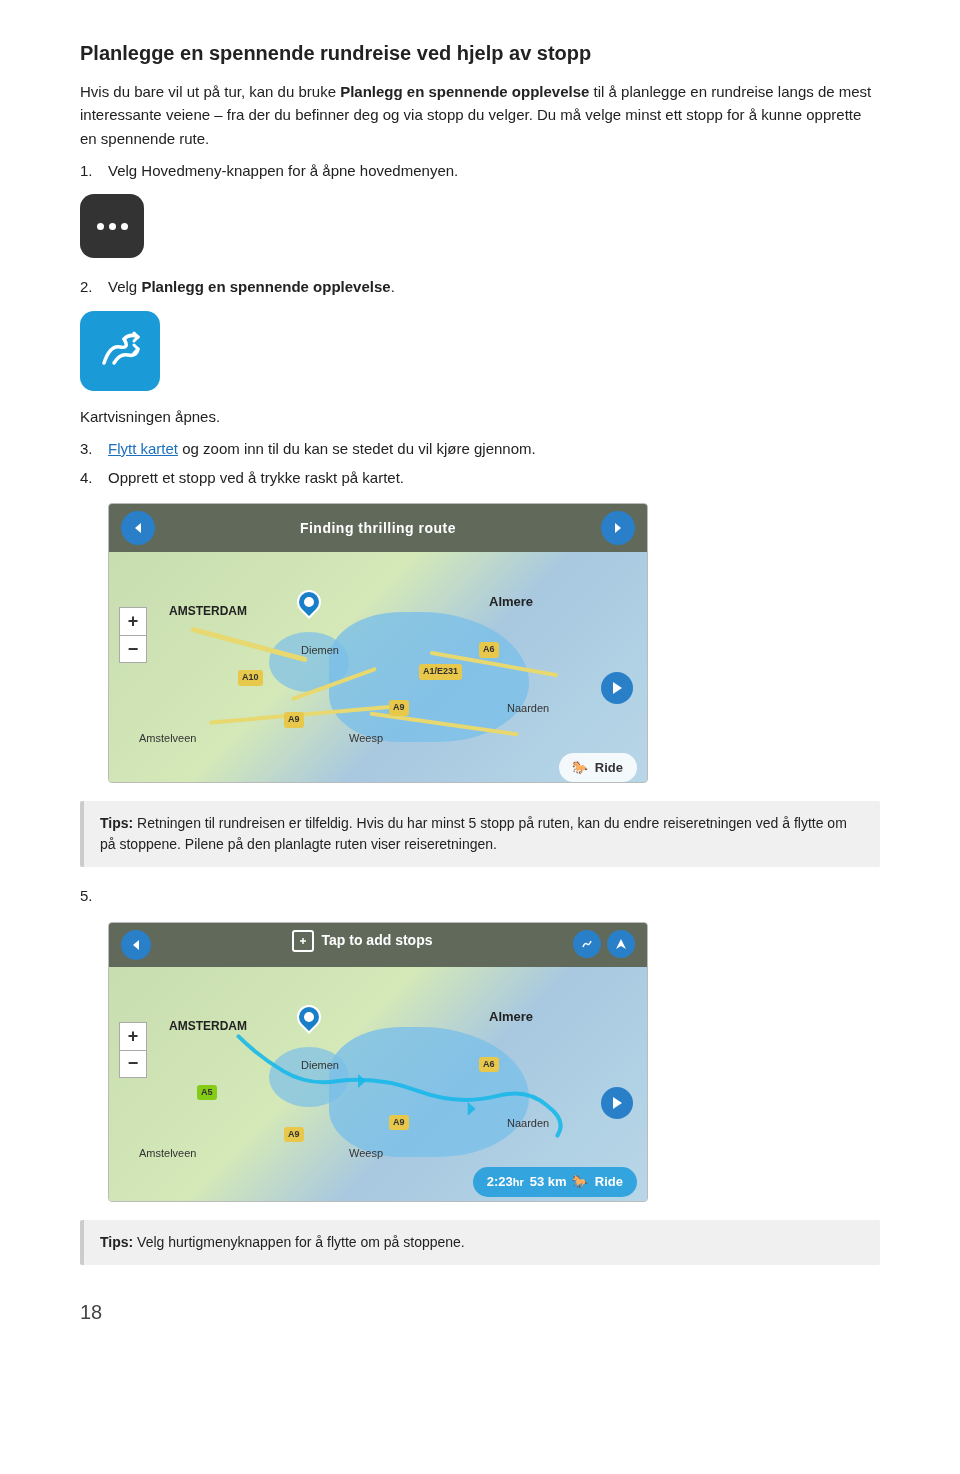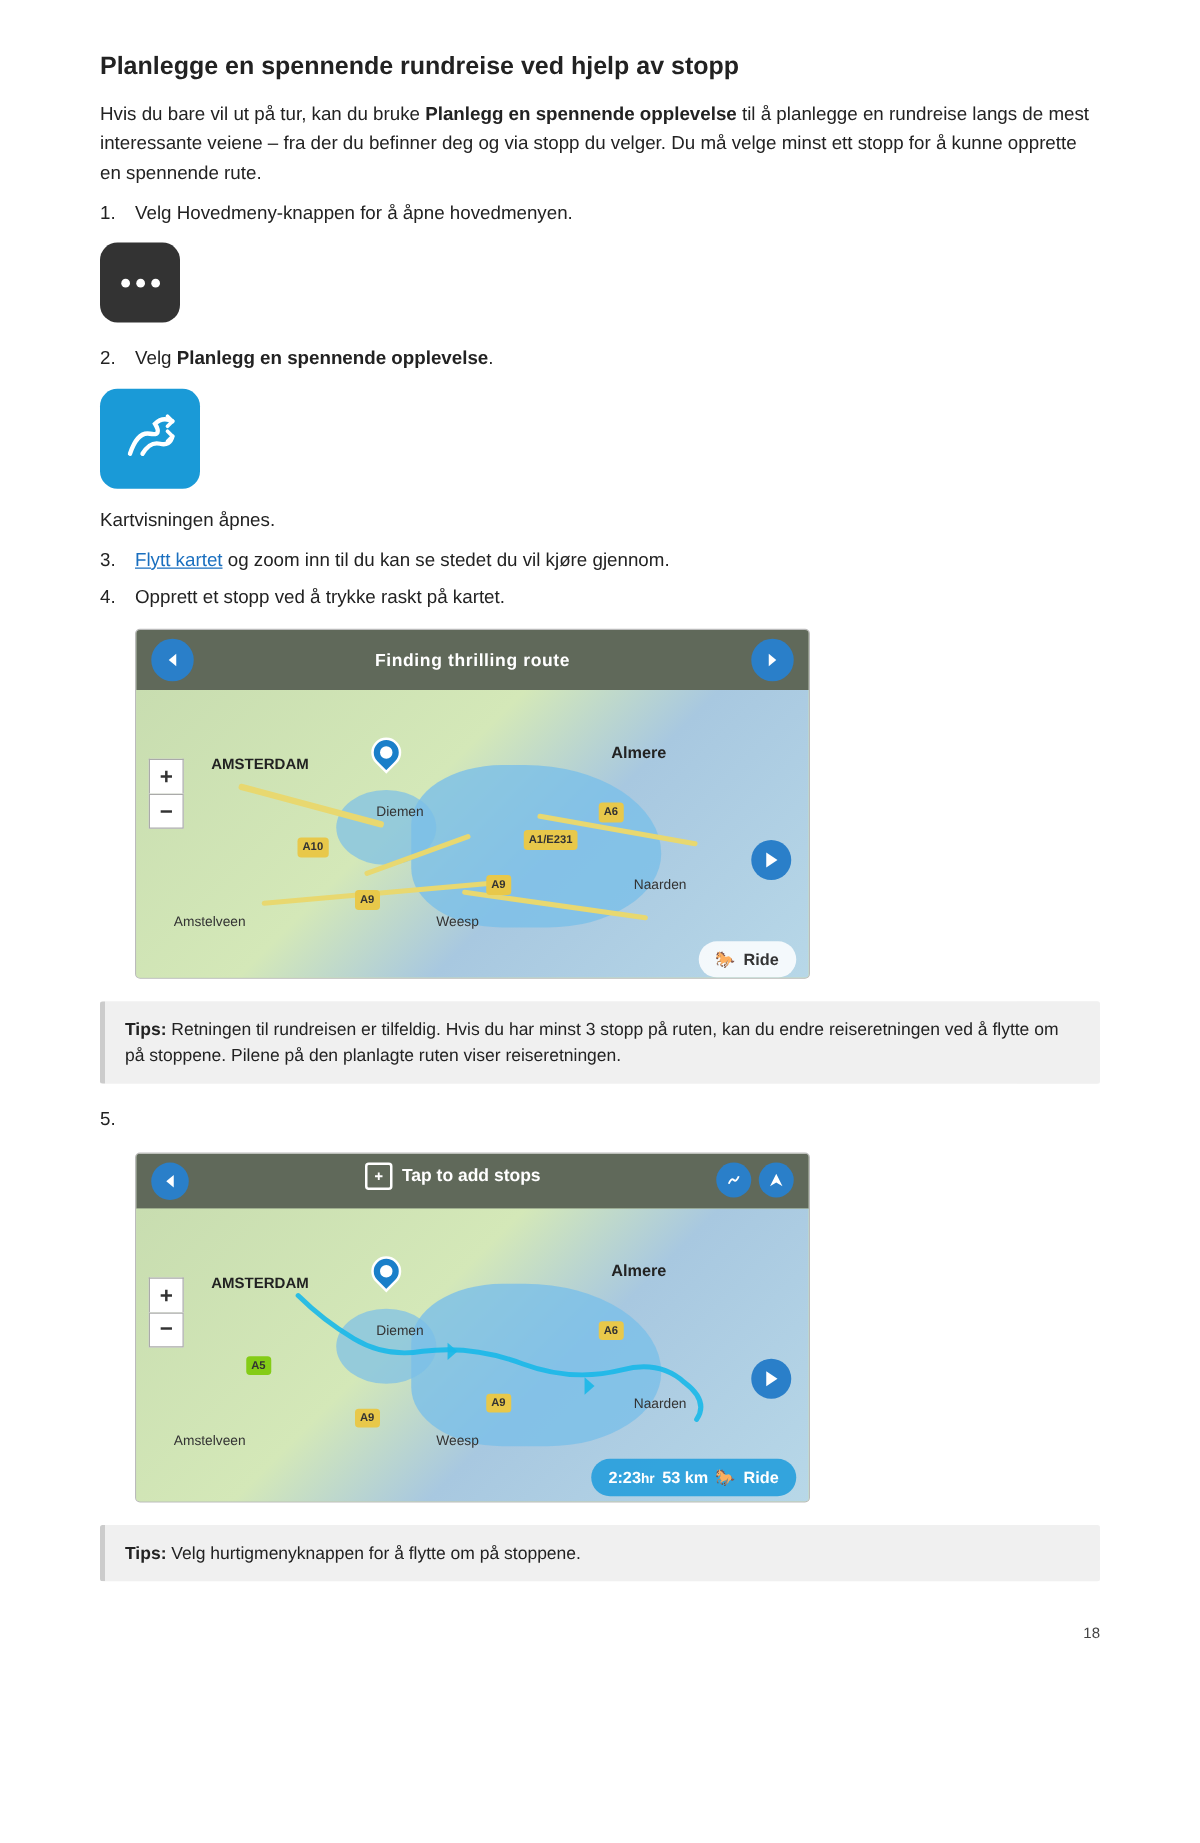--- a/index.html
+++ b/index.html
@@ -159,23 +159,23 @@
       padding: 5px 14px;
       display: flex;
       align-items: center;
       gap: 6px;
       font-size: 13px;
       font-weight: bold;
       color: #fff;
       margin-top: 16px;
     }
     .page-num {
-      text-align: right;
+      text-align: left;
       margin-top: 32px;
-      font-size: 12px;
+      font-size: 20px;
       color: #444;
     }
     .step-block { margin-bottom: 6px; }
     .adventure-svg { display: block; }
   </style>
 </head>
 <body>
 
 <h1>Planlegge en spennende rundreise ved hjelp av stopp</h1>
 
@@ -288,21 +288,21 @@
     </div>
 
     <div class="ride-bar">
       <span>🐎</span>
       <span>Ride</span>
     </div>
   </div>
 </div>
 
 <div class="tips-box">
-  <span class="tips-label">Tips:</span><span> Retningen til rundreisen er tilfeldig. Hvis du har minst 3 stopp på ruten, kan du endre reiseretningen ved å flytte om på stoppene. Pilene på den planlagte ruten viser reiseretningen.</span>
+  <span class="tips-label">Tips:</span><span> Retningen til rundreisen er tilfeldig. Hvis du har minst 5 stopp på ruten, kan du endre reiseretningen ved å flytte om på stoppene. Pilene på den planlagte ruten viser reiseretningen.</span>
 </div>
 
 <div class="numbered-item step-block">
   <span class="num">5.</span>
   <span class="num-text">
     <br>
   </span>
 </div>
 
 <div class="map-image">

